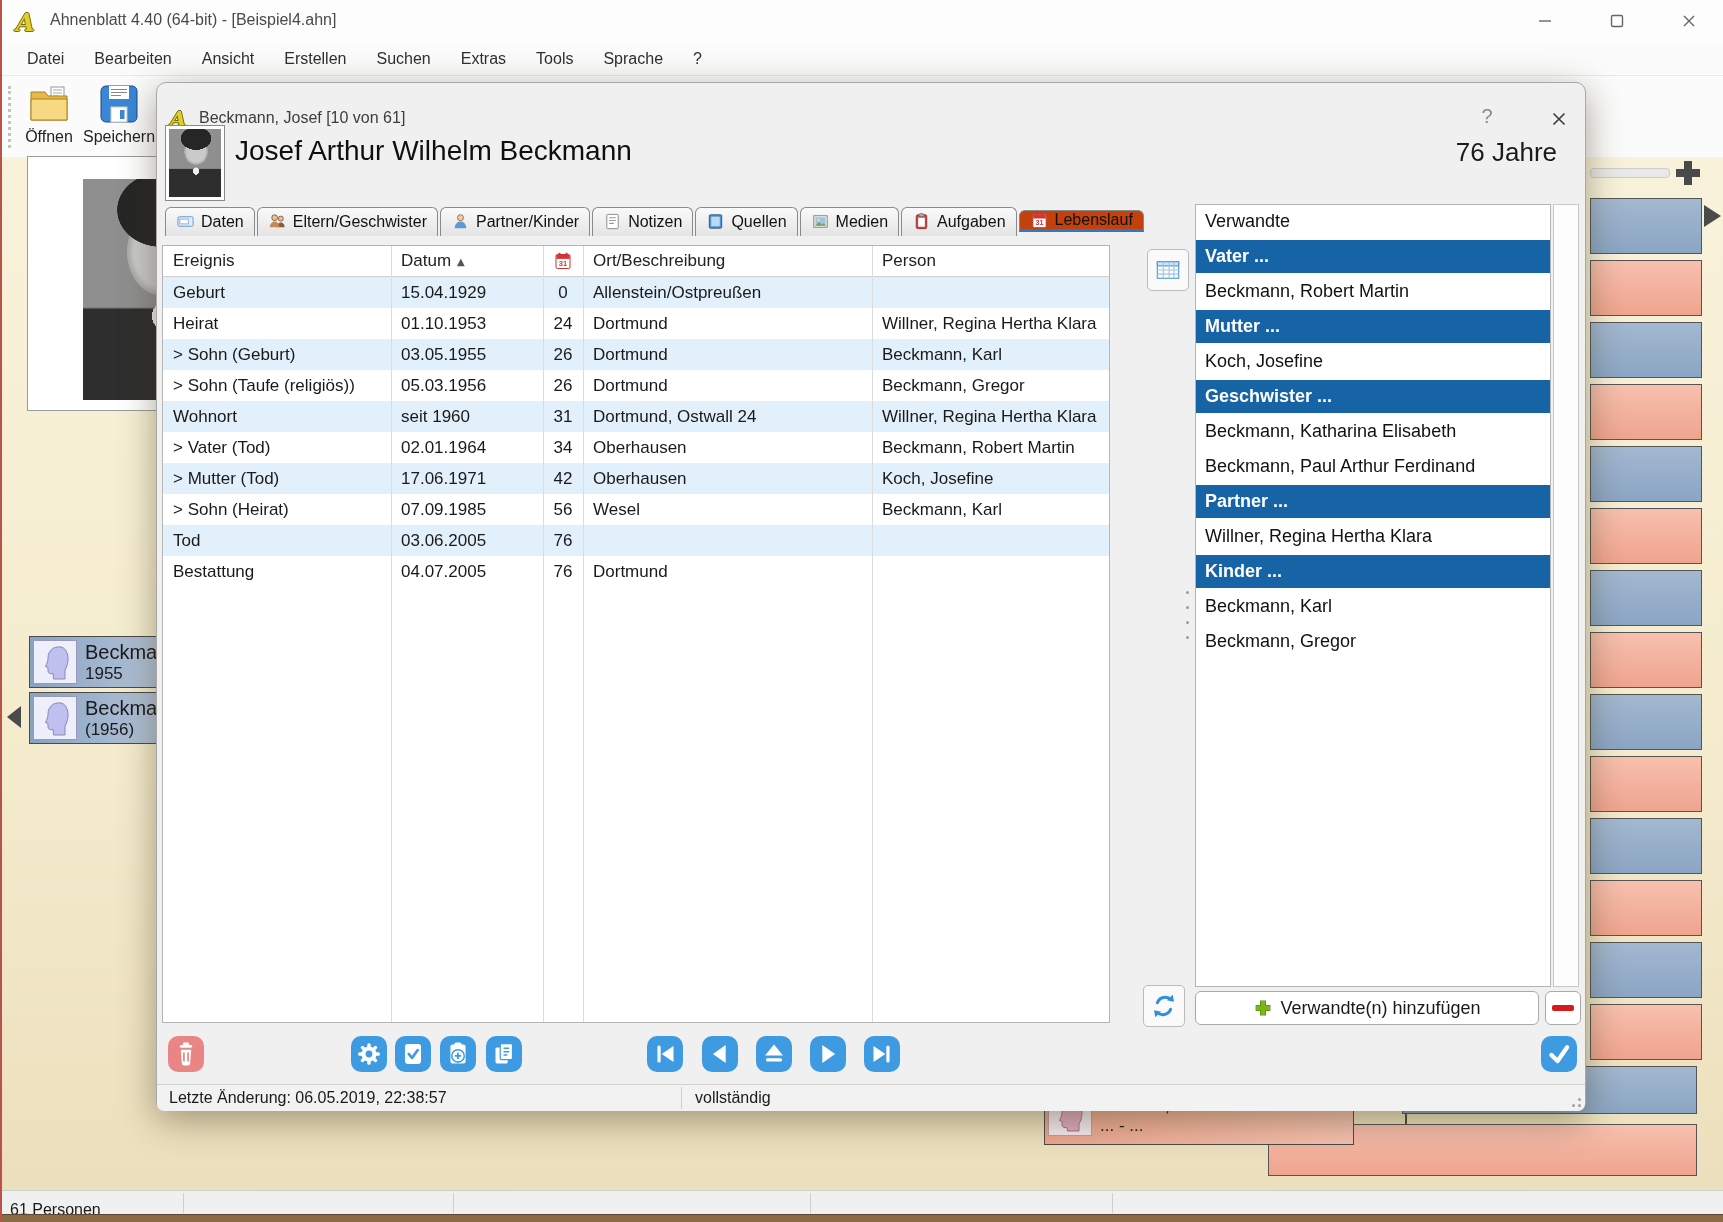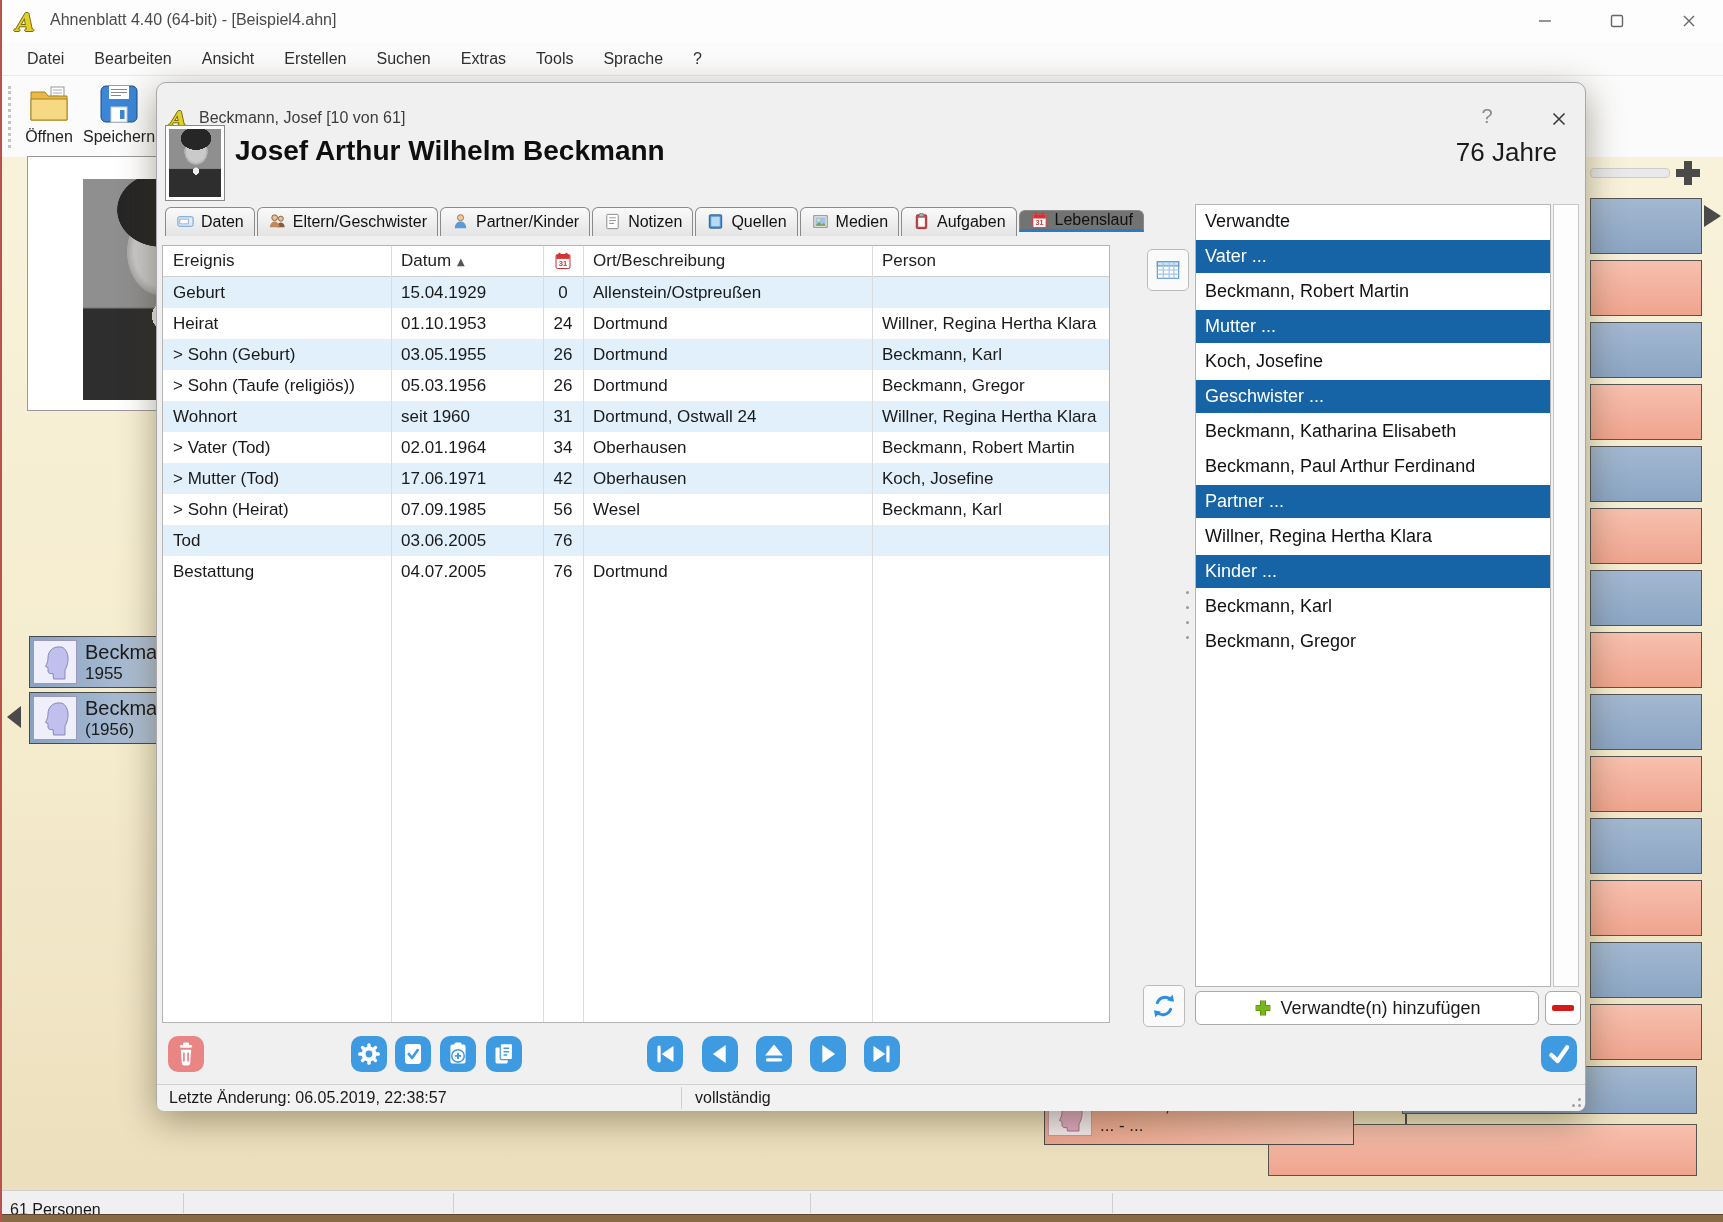--- a/index.html
+++ b/index.html
@@ -59,28 +59,28 @@
     border-radius:10px 10px 8px 8px;box-shadow:0 10px 36px rgba(60,50,20,.45);box-sizing:border-box;}
   #dlg-titlebar{left:0;top:4px;width:100%;height:36px;margin-top:14px;}
   #dlg-logo{left:13px;top:5px;width:22px;height:24px;font-family:"DejaVu Serif",serif;font-style:italic;font-weight:bold;font-size:21px;color:#e3cf2a;
     text-shadow:-1px 0 #7a6c10,1px 0 #7a6c10,0 -1px #7a6c10,0 1px #7a6c10;}
   #dlg-logo::before{content:"A";}
   #dlg-title{left:42px;top:8px;font-size:16px;color:#3c3c3c;}
   #dlg-help{left:1310px;top:4px;width:40px;height:28px;font-size:20px;color:#888;text-align:center;}
   #dlg-close{left:1382px;top:4px;width:40px;height:28px;color:#333;display:flex;align-items:center;justify-content:center;}
   #dlg-thumb{left:8px;top:42px;width:60px;height:76px;background:#fff;border:1px solid #8a8a8a;padding:3px;box-sizing:border-box;}
   #dlg-thumb .portrait{width:100%;height:100%;}
-  #person-name{left:78px;top:52px;font-size:28px;font-weight:bold;color:#0f0f0f;}
+  #person-name{left:78px;top:52px;font-size:28px;font-weight:normal;color:#0f0f0f;}
   #person-age{right:28px;top:54px;font-size:26px;color:#1a1a1a;}
   #tabbar{left:8px;top:121px;height:34px;display:flex;align-items:center;}
   .tab{display:flex;align-items:center;gap:6px;height:28px;padding:0 10px;margin-right:2px;
     border:1px solid #8a8a8a;border-bottom:none;border-radius:6px 6px 0 0;
     background:linear-gradient(180deg,#fafafa,#e4e4e4);font-size:16px;color:#111;}
   .tab svg{width:19px;height:19px;}
-  .tab.active{height:22px;background:#737373;border-bottom:3px solid #2b7bc4;box-sizing:border-box;}
+  .tab.active{height:22px;background:#c2410c;border-bottom:3px solid #2b7bc4;box-sizing:border-box;}
   
   #evt-table{left:5px;top:162px;width:948px;height:778px;background:#fff;border:1px solid #b5b5b5;box-sizing:border-box;}
   .vline{position:absolute;top:0;bottom:0;width:1px;background:#dcdcdc;z-index:2;pointer-events:none;}
   #thead{position:absolute;left:0;top:0;right:0;height:30px;border-bottom:1px solid #d0d0d0;display:grid;
     grid-template-columns:228px 152px 40px 289px 1fr;align-items:center;font-size:17px;color:#222;}
   #thead .hc{padding-left:10px;display:flex;align-items:center;gap:6px;}
   #thead .sort{font-size:10px;color:#555;font-family:"DejaVu Sans",sans-serif;}
   #thead .hc.icon-col{justify-content:center;padding-left:0;}
   #thead svg{width:20px;height:20px;}
   #tbody{position:absolute;left:0;top:31px;right:0;}
@@ -94,21 +94,21 @@
   #refresh-btn{left:986px;top:902px;}
   #grid-btn svg{width:26px;height:24px;}
   #refresh-btn svg{width:30px;height:30px;}
   #splitter-dots{left:1029px;top:508px;width:4px;height:48px;display:flex;flex-direction:column;justify-content:space-between;}
   #splitter-dots i{width:3px;height:3px;background:#9a9a9a;border-radius:50%;}
   
   #rel-panel{left:1038px;top:121px;width:356px;height:783px;background:#fff;border:1px solid #b5b5b5;box-sizing:border-box;overflow:hidden;}
   #rel-scrollbar{left:1396px;top:121px;width:26px;height:783px;background:#fdfdfd;border:1px solid #c8c8c8;box-sizing:border-box;}
   .rel-row{height:33px;display:flex;align-items:center;padding-left:9px;font-size:18px;margin-bottom:2px;white-space:nowrap;}
   .rel-title{color:#111;text-align:right;}
-  .rel-header{background:#1663a5;color:#fff;font-weight:normal;}
+  .rel-header{background:#1663a5;color:#fff;font-weight:bold;}
   .rel-name{color:#111;}
   #rel-add{left:1038px;top:908px;width:344px;height:34px;background:#fff;border:1px solid #aaa;border-radius:6px;
     display:flex;align-items:center;justify-content:center;gap:7px;font-size:18px;color:#1a1a1a;box-sizing:border-box;}
   #rel-add svg{width:20px;height:20px;}
   #rel-remove{left:1388px;top:908px;width:36px;height:34px;background:#fff;border:1px solid #aaa;border-radius:6px;box-sizing:border-box;display:flex;align-items:center;justify-content:center;}
   #rel-remove i{width:22px;height:6px;background:#d41a1a;border-radius:2px;}
   
   .tb-btn{width:36px;height:36px;border-radius:10px;background:#3f9be1;display:flex;align-items:center;justify-content:center;top:953px;}
   .tb-btn svg{width:34px;height:34px;}
   .tb-red{background:#e98585;}

